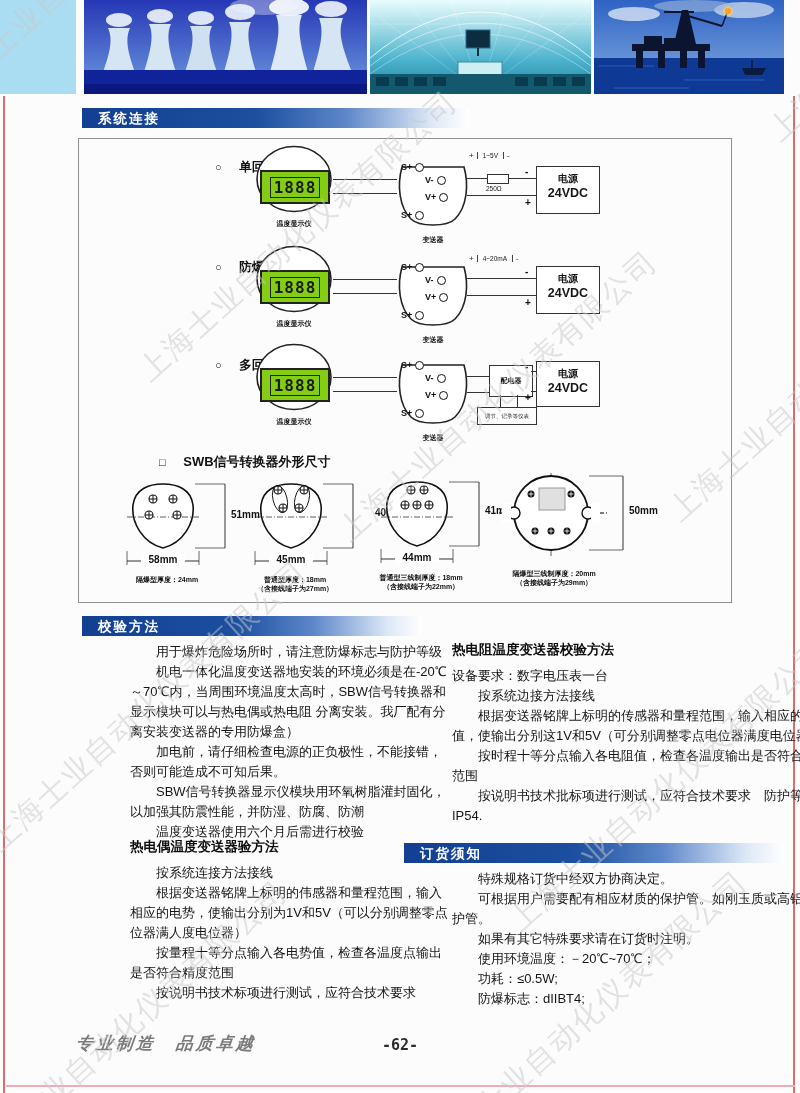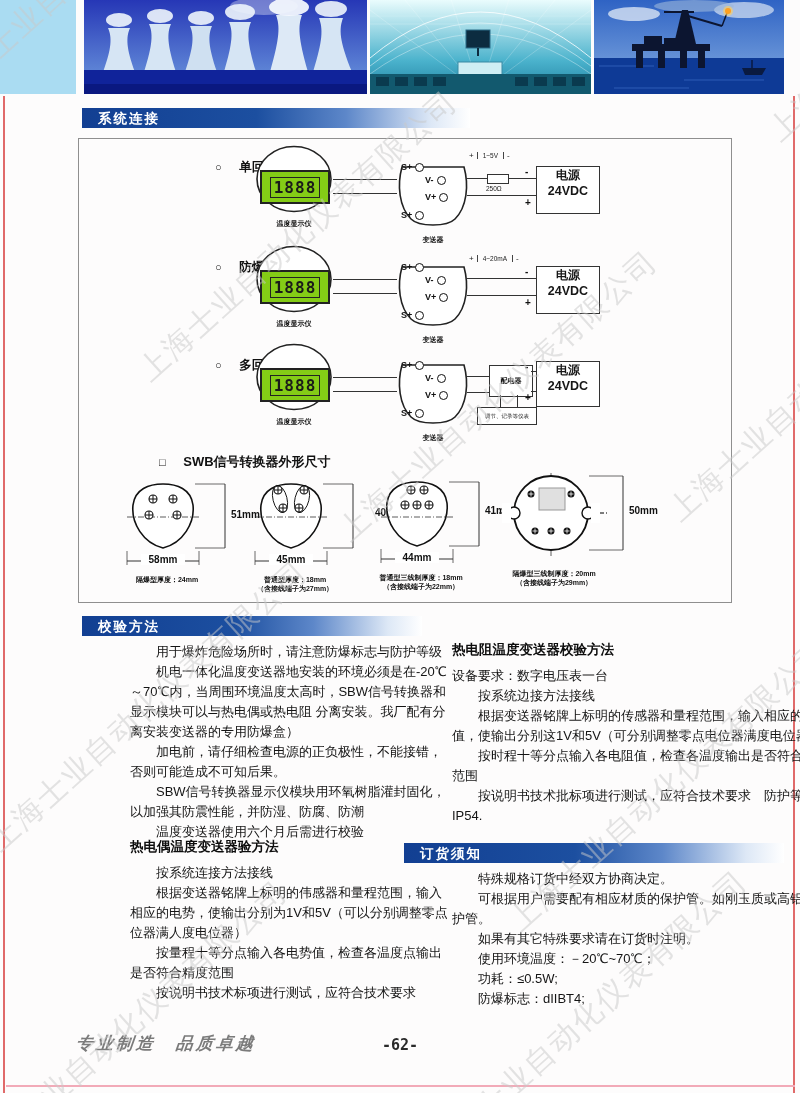--- a/index.html
+++ b/index.html
@@ -34,21 +34,21 @@
   .term{position:absolute;font-size:9px;font-weight:bold;display:flex;align-items:center;gap:3px;color:#111;}
   .dot{display:inline-block;width:7px;height:7px;border:1.3px solid #111;border-radius:50%;background:#fff;}
   .wire{position:absolute;height:0;border-top:1.3px solid #333;}
   .vwire{position:absolute;width:0;border-left:1.2px solid #333;}
   .meas{position:absolute;font-size:8px;display:flex;gap:3px;align-items:center;color:#222;}
   .m-val{border-left:1px solid #444;border-right:1px solid #444;padding:0 5px;font-size:6.5px;}
   .sign{position:absolute;font-size:10px;font-weight:bold;color:#111;}
   .resistor{position:absolute;width:20px;height:8px;border:1.2px solid #333;background:#fff;}
   .res-label{position:absolute;font-size:6.5px;color:#222;}
   .power-box{position:absolute;width:62px;height:46px;border:1.3px solid #333;text-align:center;background:#fff;}
-  .pb1{font-size:12px;font-weight:bold;}
+  .pb1{font-size:10px;font-weight:bold;margin-top:5px;}
   .pb2{font-size:12.5px;font-weight:bold;}
   .small-box{position:absolute;border:1.2px solid #333;background:#fff;display:flex;align-items:center;justify-content:center;
              font-size:7px;font-weight:bold;}
   .tiny-box{position:absolute;border:1px solid #333;background:#fff;display:flex;align-items:center;justify-content:center;
             font-size:5.5px;}
   .swb-head{position:absolute;font-size:13px;font-weight:bold;color:#111;}
   .swb-head .marker{font-size:11px;margin-right:14px;font-weight:normal;}
   .swb-shape{position:absolute;width:150px;height:124px;}
   .dim-v{position:absolute;font-size:10px;font-weight:bold;color:#111;}
   .dim-h{position:absolute;font-size:10px;font-weight:bold;color:#111;text-align:center;background:#fff;}

